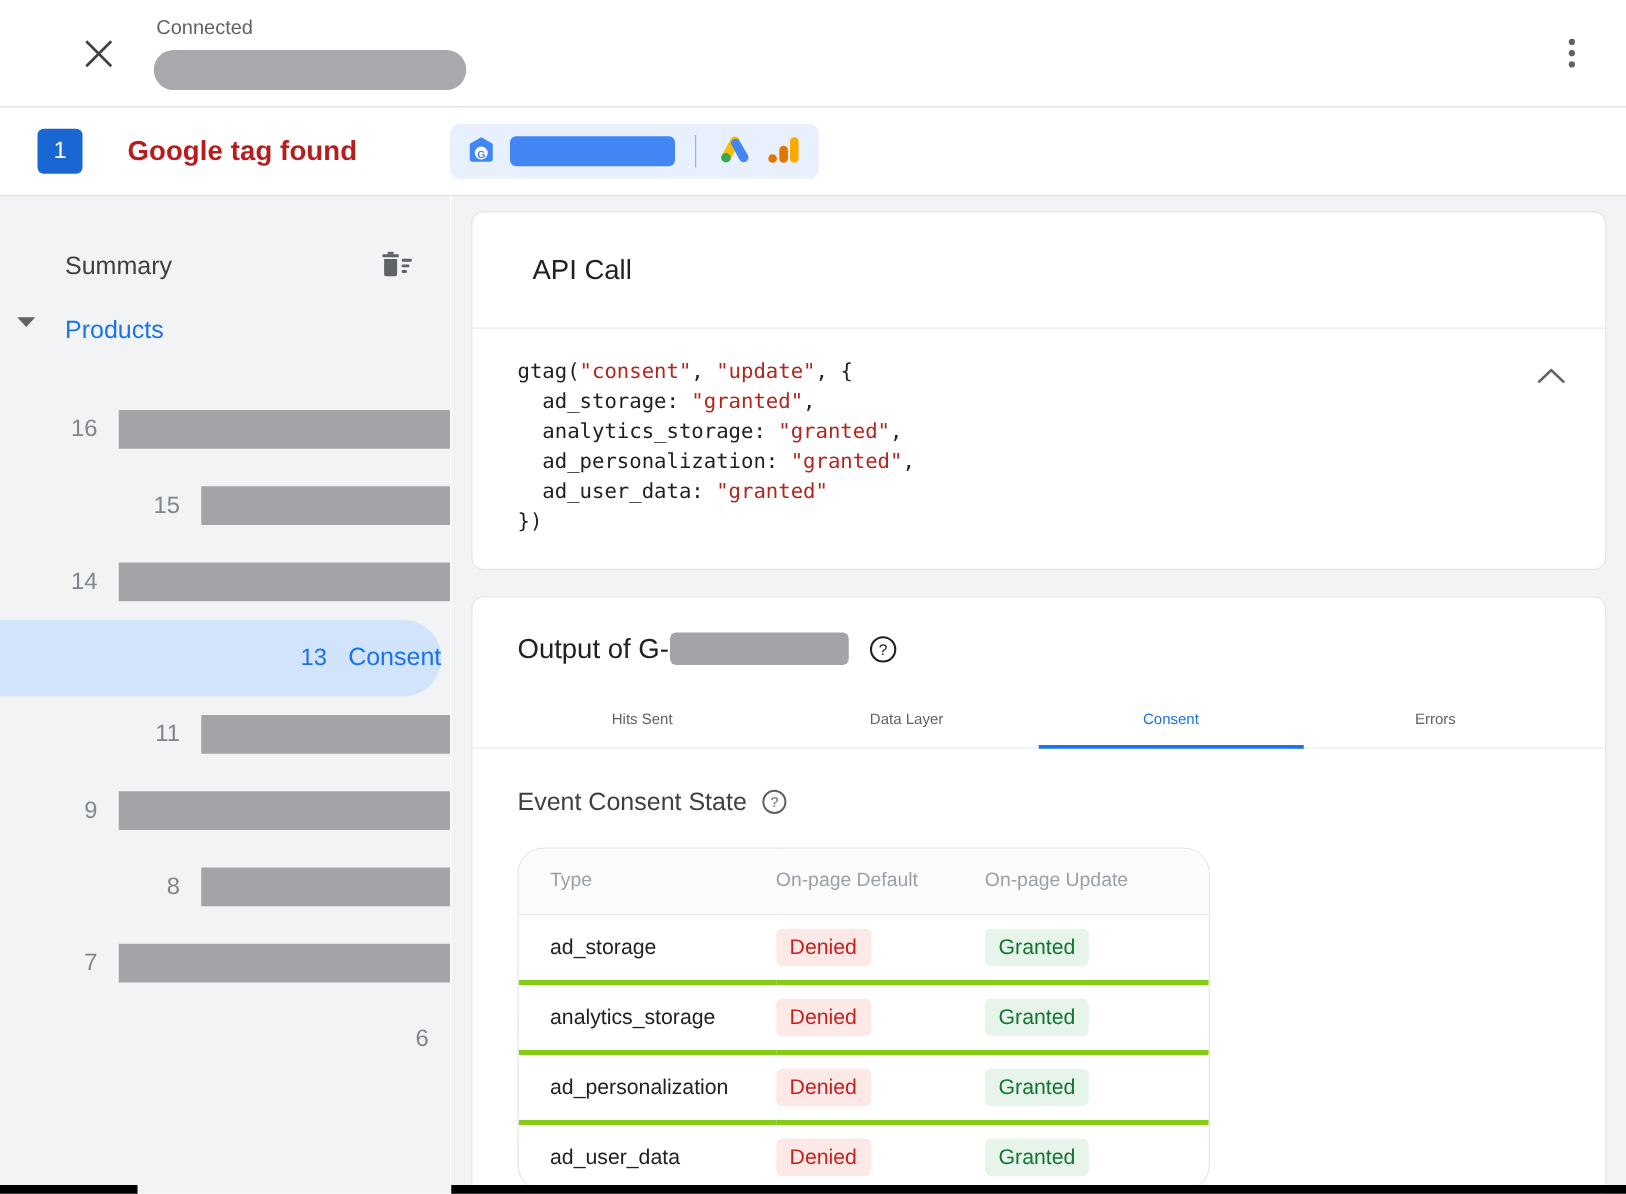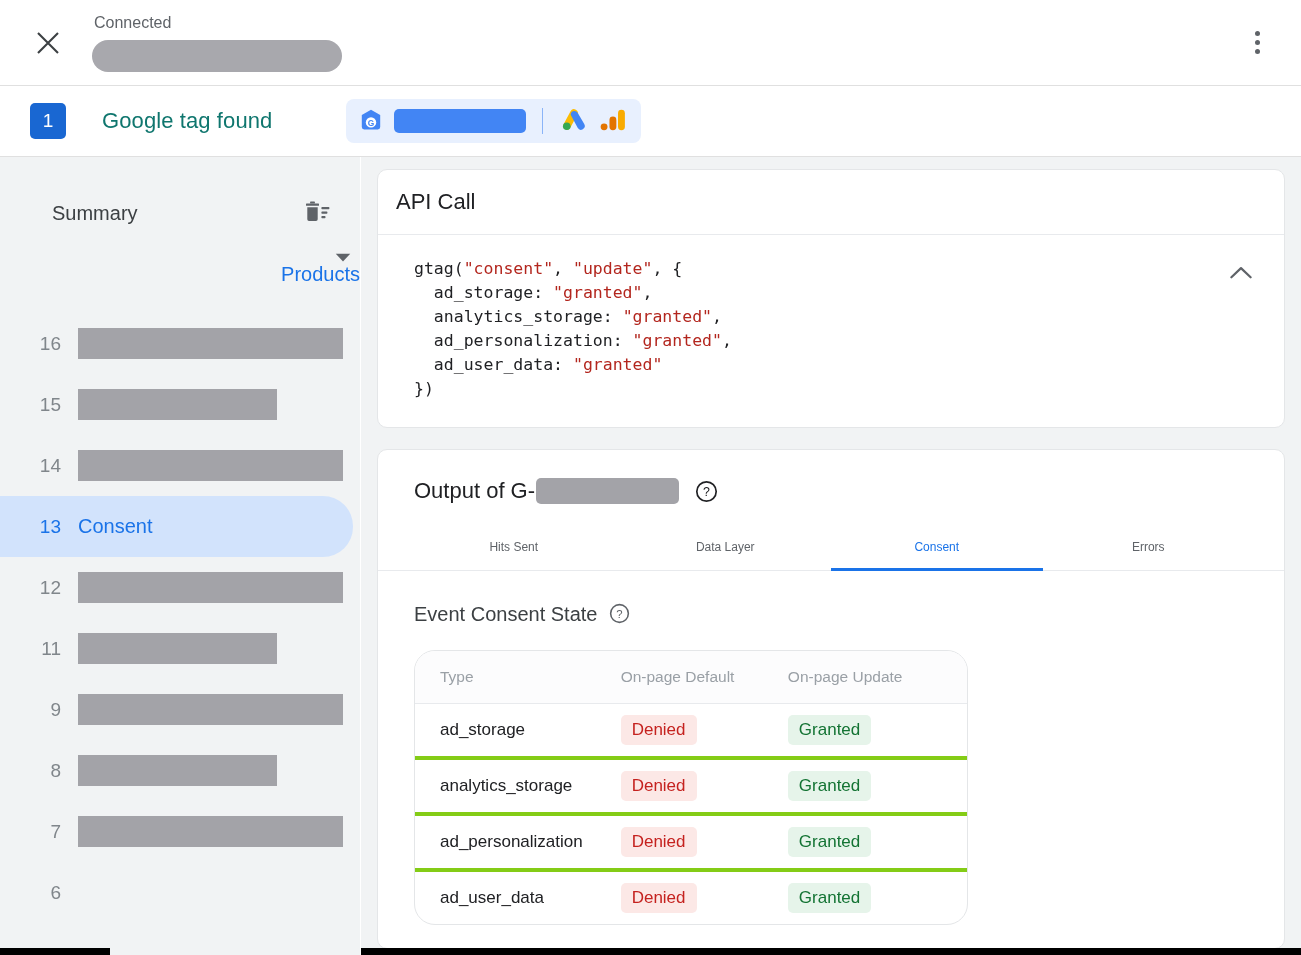--- a/index.html
+++ b/index.html
@@ -13,20 +13,21 @@
   }
 
   
   .topbar {
     position: relative;
     height: 86px;
     background: #fff;
     border-bottom: 1px solid #e0e0e0;
     display: flex;
     align-items: center;
+    padding-left: 31px;
   }
   .close-btn {
     width: 48px; height: 48px;
     margin-left: 24px;
     display: flex; align-items: center; justify-content: center;
     cursor: pointer;
   }
   .close-btn svg { display: block; }
   .connected-block {
     margin-left: 20px;
@@ -76,22 +77,22 @@
     background: #1967d2;
     color: #fff;
     border-radius: 5px;
     display: flex; align-items: center; justify-content: center;
     font-size: 19px;
     font-weight: 500;
   }
   .tagrow-title {
     margin-left: 36px;
     font-size: 22px;
-    font-weight: 400;
-    color: #0f766e;
+    font-weight: 700;
+    color: #b91c1c;
     letter-spacing: .1px;
   }
   .tagchips {
     margin-left: 74px;
     height: 44px;
     background: #e8f0fe;
     border-radius: 8px;
     display: flex;
     align-items: center;
     padding: 0 14px;
@@ -135,44 +136,44 @@
   .sb-title {
     font-size: 20px;
     color: #3c4043;
     font-weight: 400;
     flex: 1;
   }
   .trash-icon { cursor: pointer; display: block; }
 
   .sb-group {
     display: flex;
-    align-items: flex-end;
+    align-items: flex-start;
     height: 44px;
-    padding-left: 24px;
-    cursor: pointer;
-    flex-direction: column;
+    padding-left: 4px;
+    cursor: pointer;
   }
   .caret {
     width: 34px;
     display: flex; align-items: center; justify-content: center;
   }
   .caret svg { display: block; }
   .sb-group-label {
     font-size: 20px;
     color: #1a73e8;
     margin-left: 14px;
   }
 
   .sb-list { margin-top: 16px; }
   .sb-item {
     height: 61px;
     display: flex;
     align-items: center;
     position: relative;
     cursor: pointer;
+    justify-content: flex-end;
   }
   .sb-item .num {
     width: 78px;
     flex: 0 0 78px;
     text-align: right;
     padding-right: 17px;
     font-size: 19px;
     color: #80868b;
   }
   .sb-item .redact {
@@ -200,24 +201,24 @@
   }
   .card {
     background: #fff;
     border: 1px solid #e4e6e8;
     border-radius: 10px;
   }
 
   
   .apicard { margin-bottom: 21px; }
   .apicard-head {
-    height: 65px;
-    display: flex;
-    align-items: center;
-    padding-left: 18px;
+    height: 93px;
+    display: flex;
+    align-items: center;
+    padding-left: 48px;
     border-bottom: 1px solid #e8eaed;
   }
   .apicard-head h2 {
     font-size: 22px;
     font-weight: 400;
     color: #202124;
   }
   .apicard-body {
     position: relative;
     padding: 22px 36px 26px 36px;
@@ -433,24 +434,20 @@
           <div class="num">15</div>
           <div class="redact" style="width: 199px;"></div>
         </div>
         <div class="sb-item">
           <div class="num">14</div>
           <div class="redact" style="width: 265px;"></div>
         </div>
         <div class="sb-item selected">
           <div class="num">13</div>
           <div class="label">Consent</div>
-        </div>
-        <div class="sb-item">
-          <div class="num">12</div>
-          <div class="redact" style="width: 265px;"></div>
         </div>
         <div class="sb-item">
           <div class="num">11</div>
           <div class="redact" style="width: 199px;"></div>
         </div>
         <div class="sb-item">
           <div class="num">9</div>
           <div class="redact" style="width: 265px;"></div>
         </div>
         <div class="sb-item">

